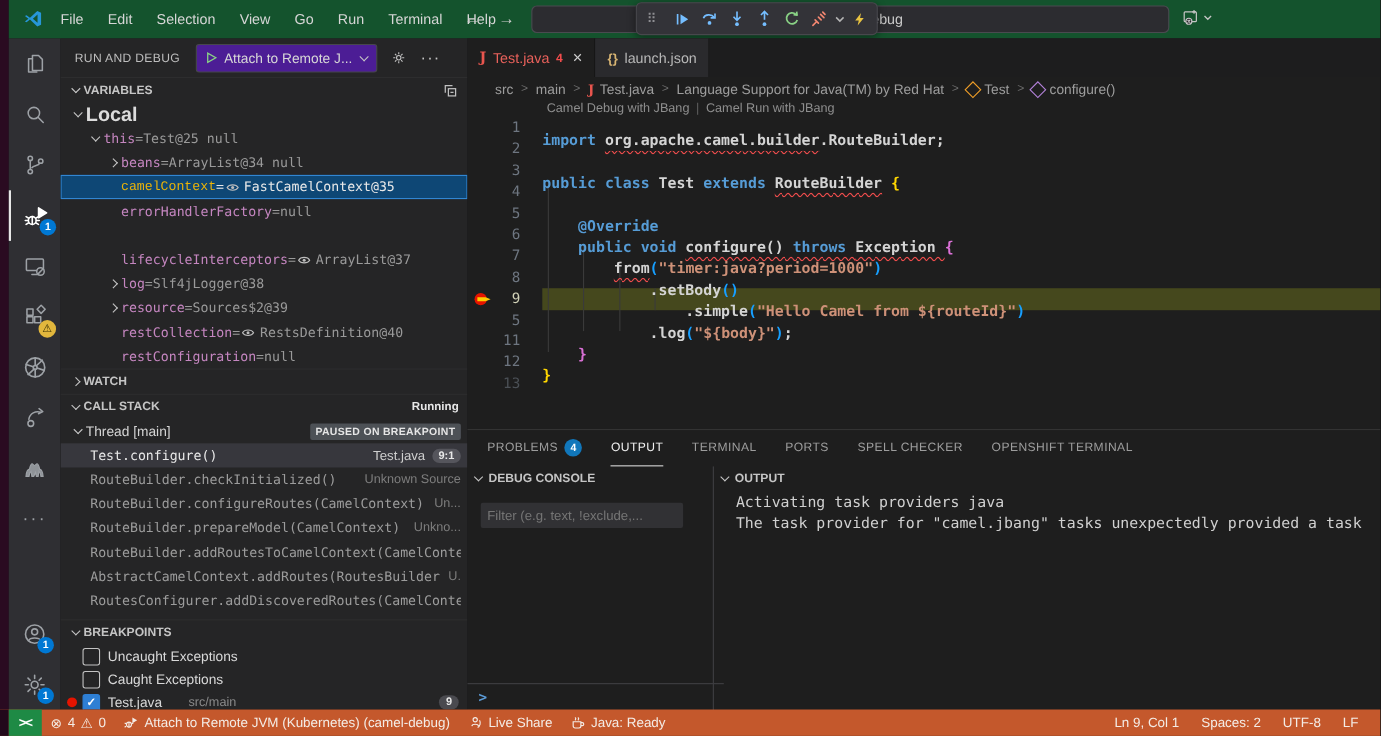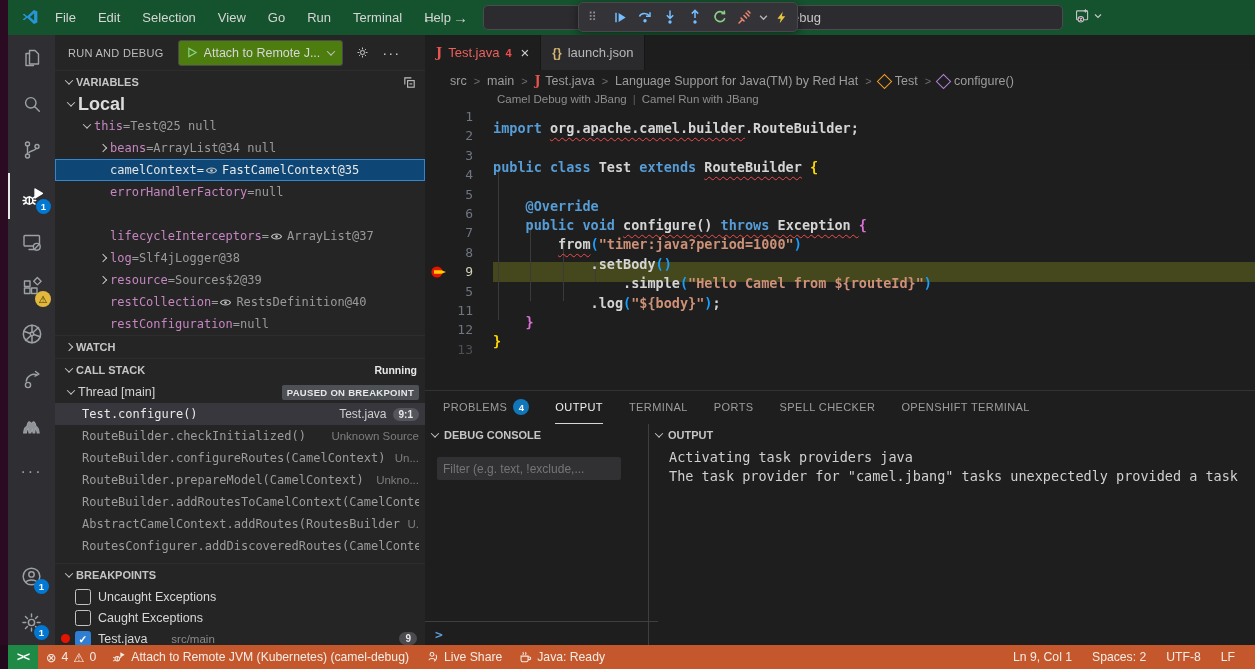--- a/index.html
+++ b/index.html
@@ -39,41 +39,41 @@
             background:#0078d4;color:#fff;font-size:9.5px;display:flex;align-items:center;justify-content:center;font-weight:700;}
   .ab-warn{position:absolute;right:4px;bottom:4px;width:16px;height:16px;border-radius:50%;
            background:#e2b73d;color:#3a3000;font-size:10px;display:flex;align-items:center;justify-content:center;}
   #ab-spacer{flex:1;}
   .ab-more{color:#9da1a6;font-size:16px;letter-spacing:2px;}
 
   
   #sidebar{left:55px;top:35px;width:370px;height:610px;background:#252526;overflow:hidden;}
   #side-top{height:35px;display:flex;align-items:center;padding:0 10px 0 13px;}
   #side-title{font-size:11px;color:#bdbdbd;letter-spacing:.3px;}
-  #launch-select{margin-left:14px;height:24px;background:#4d7c0f;border:1px solid #47474c;border-radius:3px;
+  #launch-select{margin-left:14px;height:24px;background:#4c1d95;border:1px solid #47474c;border-radius:3px;
                  display:flex;align-items:center;gap:6px;padding:0 8px;font-size:12.5px;color:#d7d7d7;max-width:192px;}
   #side-top .gear{margin-left:12px;}
   #side-top .dots{margin-left:12px;color:#c5c5c5;font-size:15px;letter-spacing:1px;}
 
   .shead{height:22px;display:flex;align-items:center;font-weight:700;font-size:11px;color:#c5c5c5;
          padding:0 8px 0 6px;border-top:1px solid #2d2d2e;}
   .shead .flex1{flex:1;}
   .srow{height:22px;display:flex;align-items:center;white-space:nowrap;overflow:hidden;padding-right:6px;}
   .chvbox{width:15px;height:22px;flex:none;display:flex;align-items:center;justify-content:center;}
   .chv{width:5px;height:5px;border-right:1.4px solid #c5c5c5;border-bottom:1.4px solid #c5c5c5;display:inline-block;}
   .chv.down{transform:rotate(45deg) translate(-1px,-1px);}
   .chv.right{transform:rotate(-45deg);}
   .chv.hid{visibility:hidden;}
 
   .scope-name{font-size:18px;font-weight:700;color:#dcdcdc;}
   .vname{color:#c586c0;font-size:12px;font-family:"DejaVu Sans Mono",monospace;}
   .veq,.vval{color:#9a9a9a;font-size:12px;font-family:"DejaVu Sans Mono",monospace;}
   .eye{margin:0 4px 0 1px;flex:none;}
   .srow.sel{background:#0e4775;outline:1px solid #3186d2;outline-offset:-1px;}
-  .srow.sel .vname{color:#e5e5e5;}
+  .srow.sel .vname{color:#eab308;font-family:Liberation Mono, monospace;}
   .srow.sel .veq,.srow.sel .vval{color:#e8e8e8;}
 
   .cs-running{font-size:10.5px;font-weight:700;color:#e8e8e8;}
   .thread-label{font-size:12.5px;color:#d4d4d4;}
   .paused-badge{margin-left:auto;background:#4d5156;color:#e6e6e6;font-size:9.5px;font-weight:600;
                 padding:2px 5px;border-radius:2px;letter-spacing:.3px;}
   .frame{padding-left:27px;}
   .frame .fname{font-size:12px;font-family:"DejaVu Sans Mono",monospace;color:#9c9c9c;overflow:hidden;}
   .frame.sel2{background:#37373d;}
   .frame.top .fname{color:#e8e8e8;}

